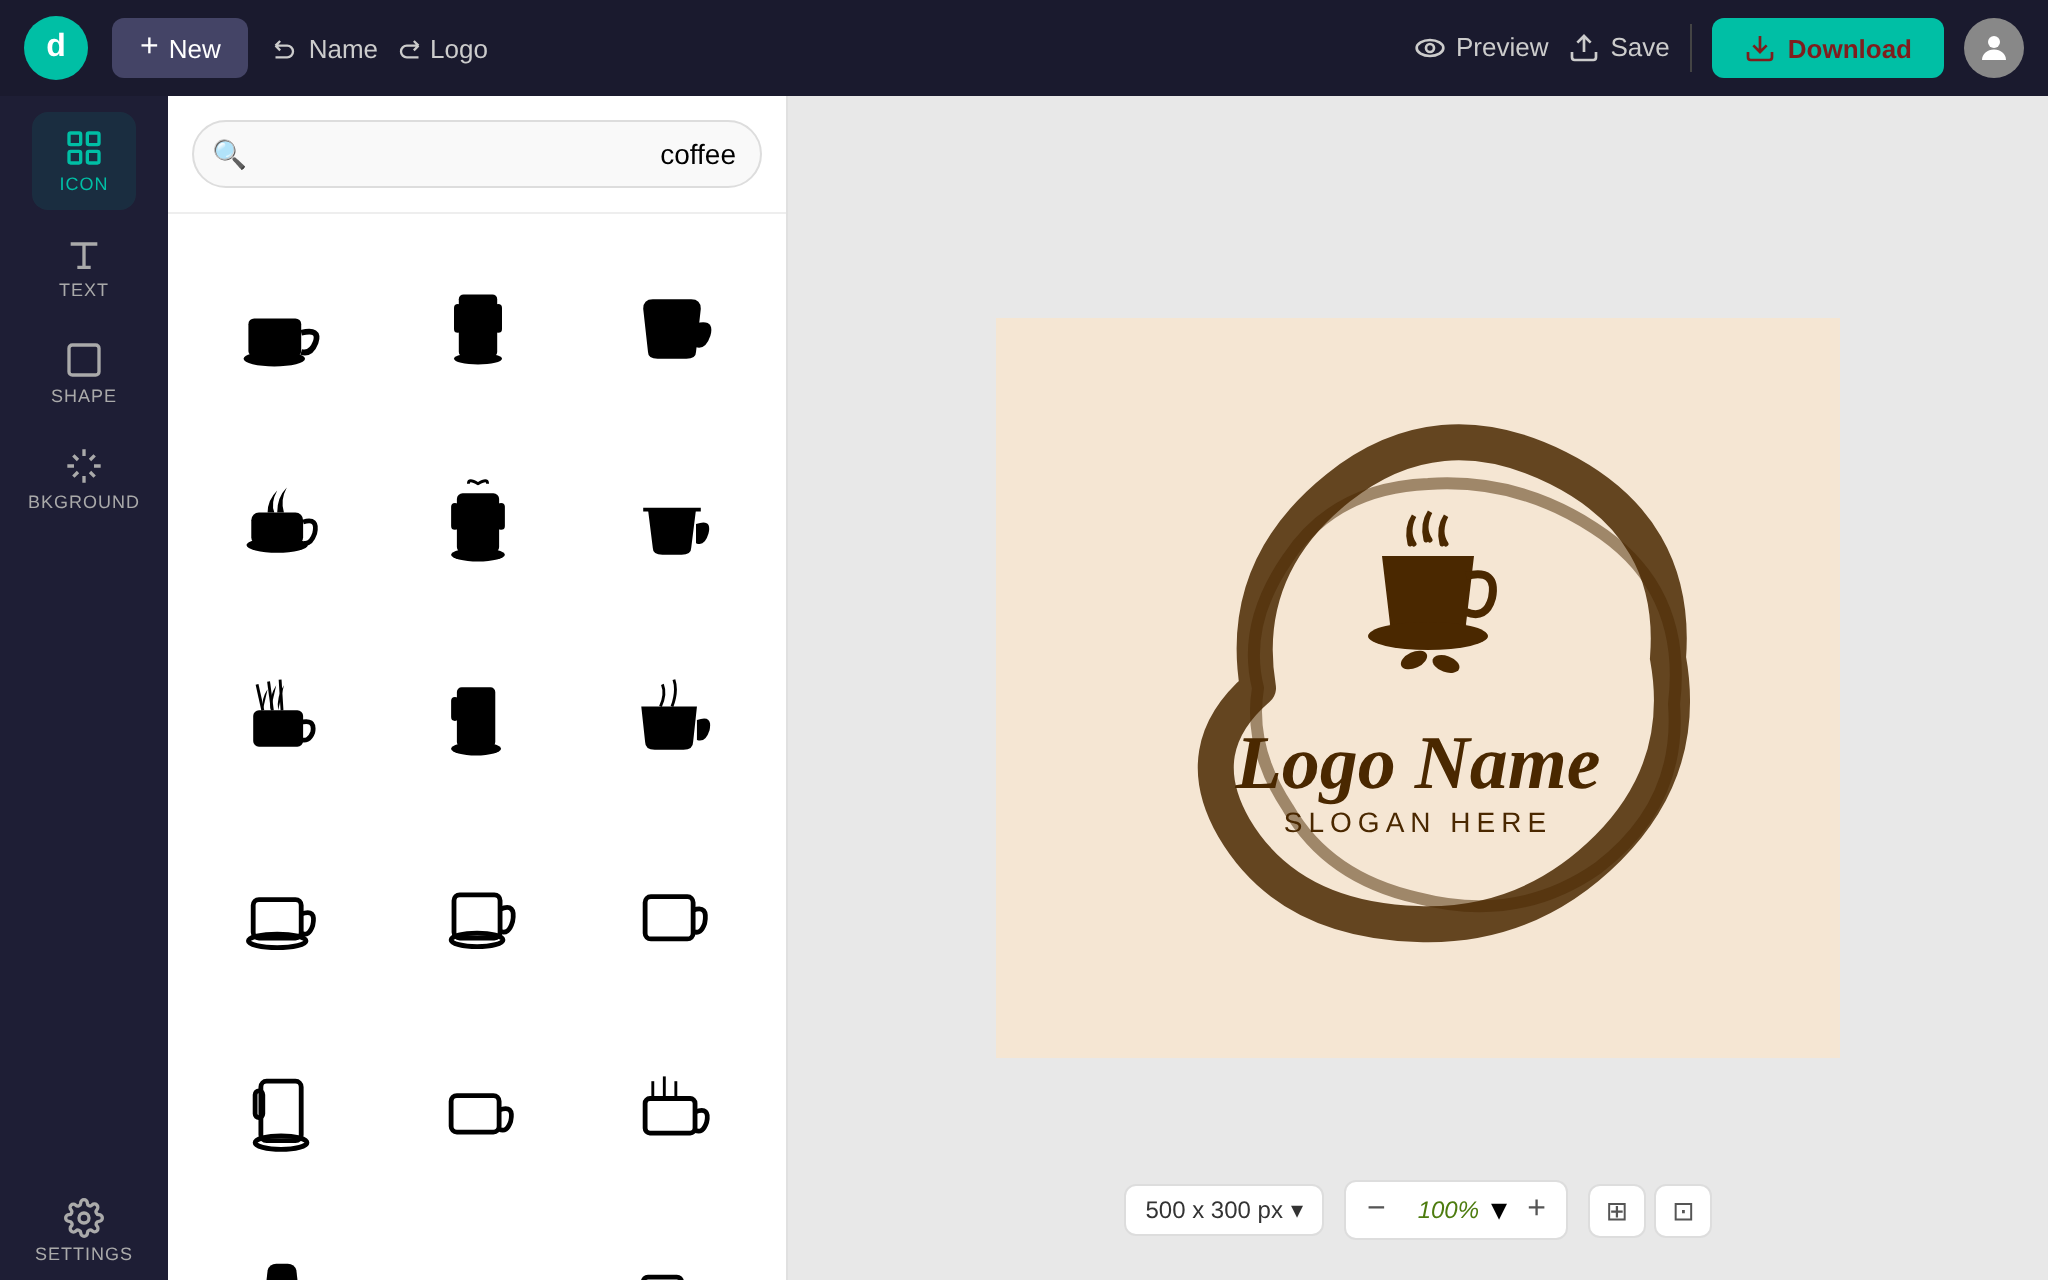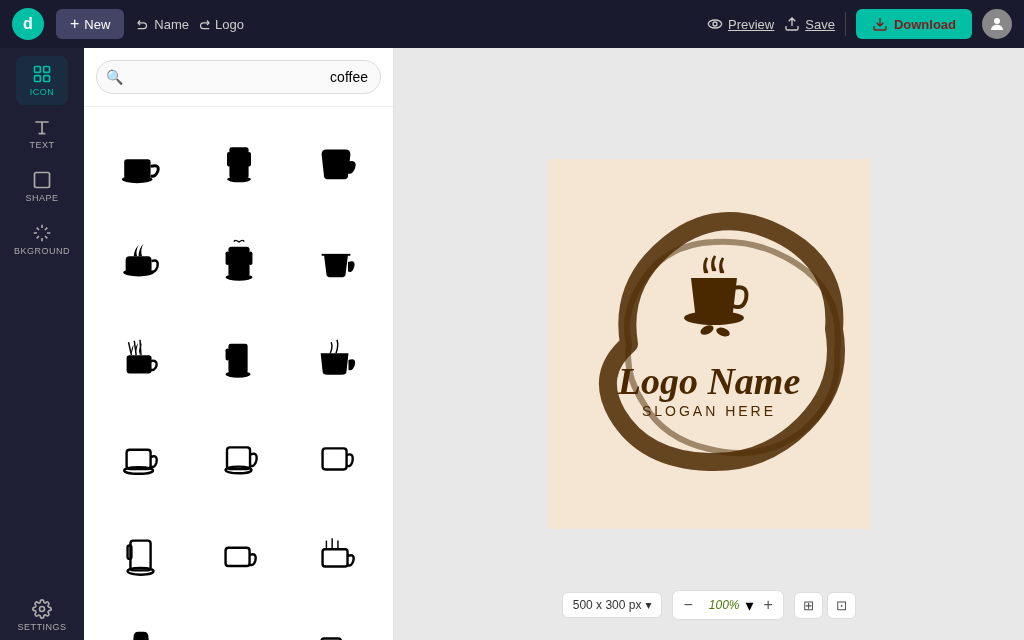--- a/index.html
+++ b/index.html
@@ -40,21 +40,21 @@
     }
     #topbar .undo-redo button {
       background: none; border: none; color: #ccc; cursor: pointer;
       font-size: 13px; display: flex; align-items: center; gap: 4px;
     }
     #topbar .undo-redo button svg { width: 14px; height: 14px; }
     #topbar .spacer { flex: 1; }
     #topbar .right-actions { display: flex; align-items: center; gap: 10px; }
     #topbar .btn-preview, #topbar .btn-save {
       background: none; border: none; color: #ccc; cursor: pointer;
-      font-size: 13px; display: flex; align-items: flex-end; gap: 5px; text-decoration: underline;
+      font-size: 13px; display: flex; align-items: flex-start; gap: 5px;
     }
     #topbar .btn-download {
       background: #00bfa5; border: none; color: #7f1d1d;
       border-radius: 6px; padding: 7px 16px; font-size: 13px;
       cursor: pointer; display: flex; align-items: center; gap: 6px;
       font-weight: 600;
     }
     #topbar .avatar {
       width: 30px; height: 30px; border-radius: 50%;
       background: #888; overflow: hidden;
@@ -151,21 +151,21 @@
     #canvas-area {
       flex: 1;
       display: flex;
       flex-direction: column;
       align-items: center;
       justify-content: center;
       background: #e8e8e8;
       position: relative;
     }
     #canvas-wrapper {
-      width: 322px;
+      width: 422px;
       height: 370px;
       background: #f5e6d3;
       position: relative;
       display: flex;
       align-items: center;
       justify-content: center;
     }
     .logo-design {
       width: 100%;
       height: 100%;

